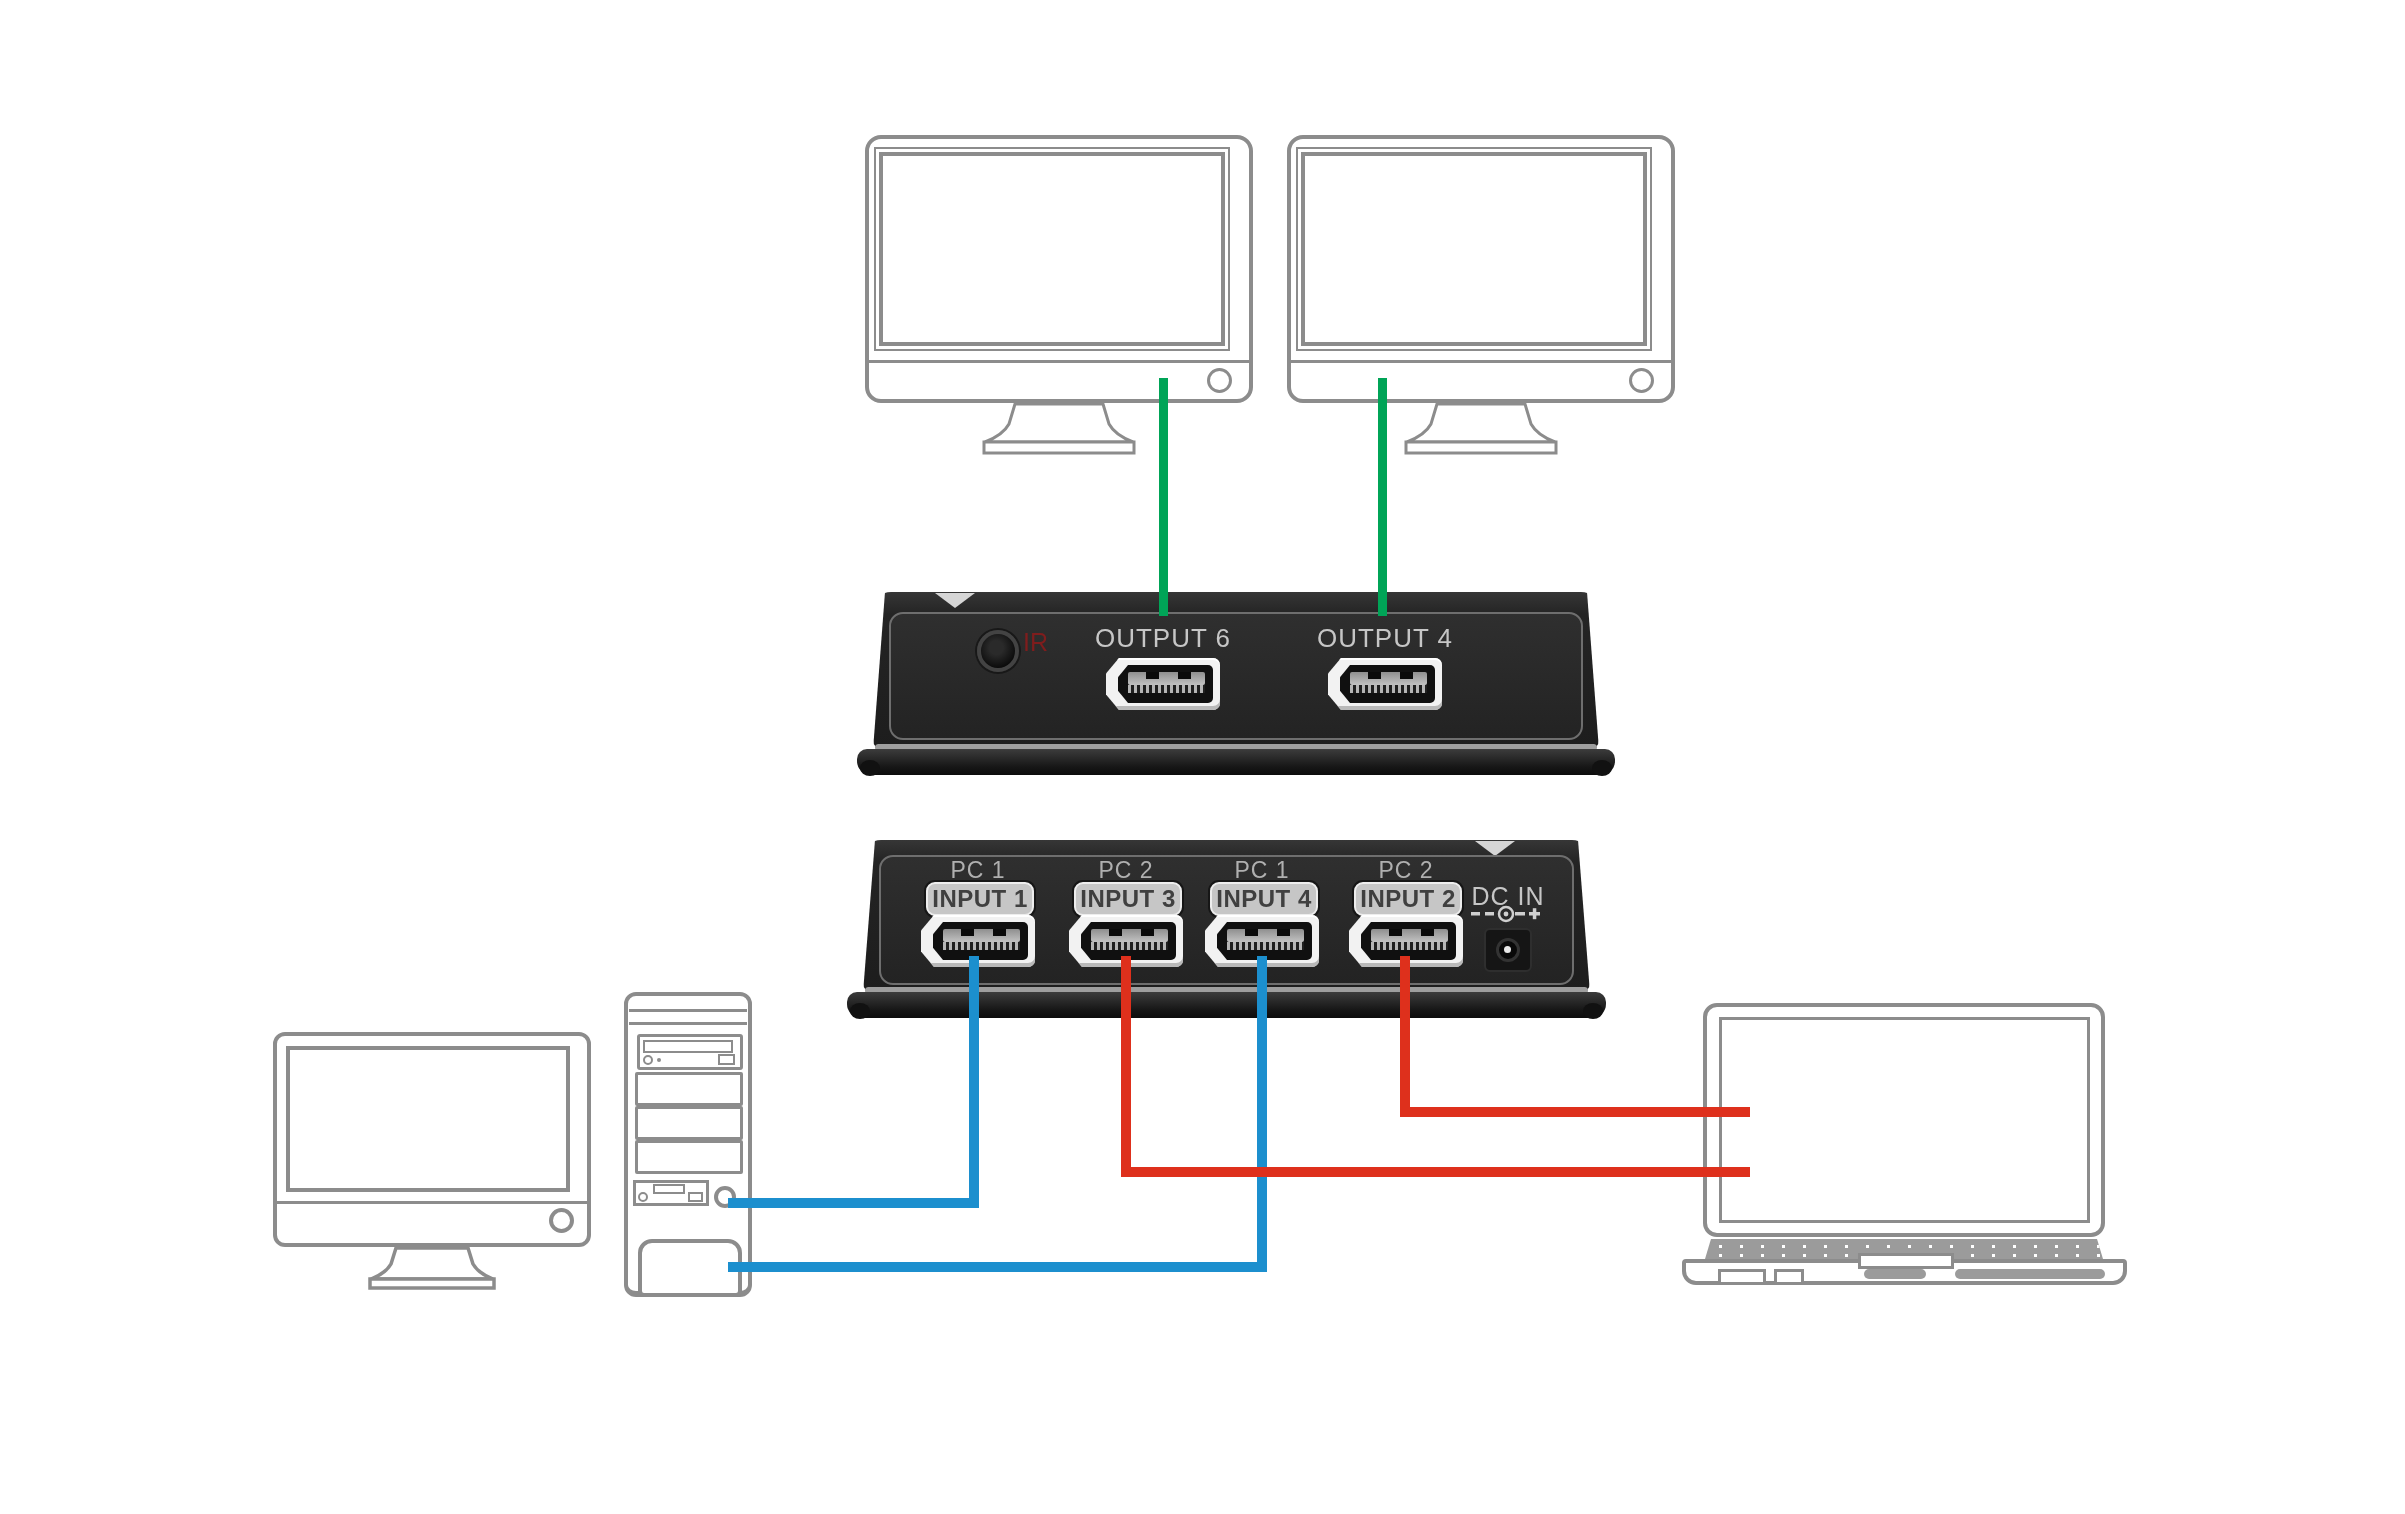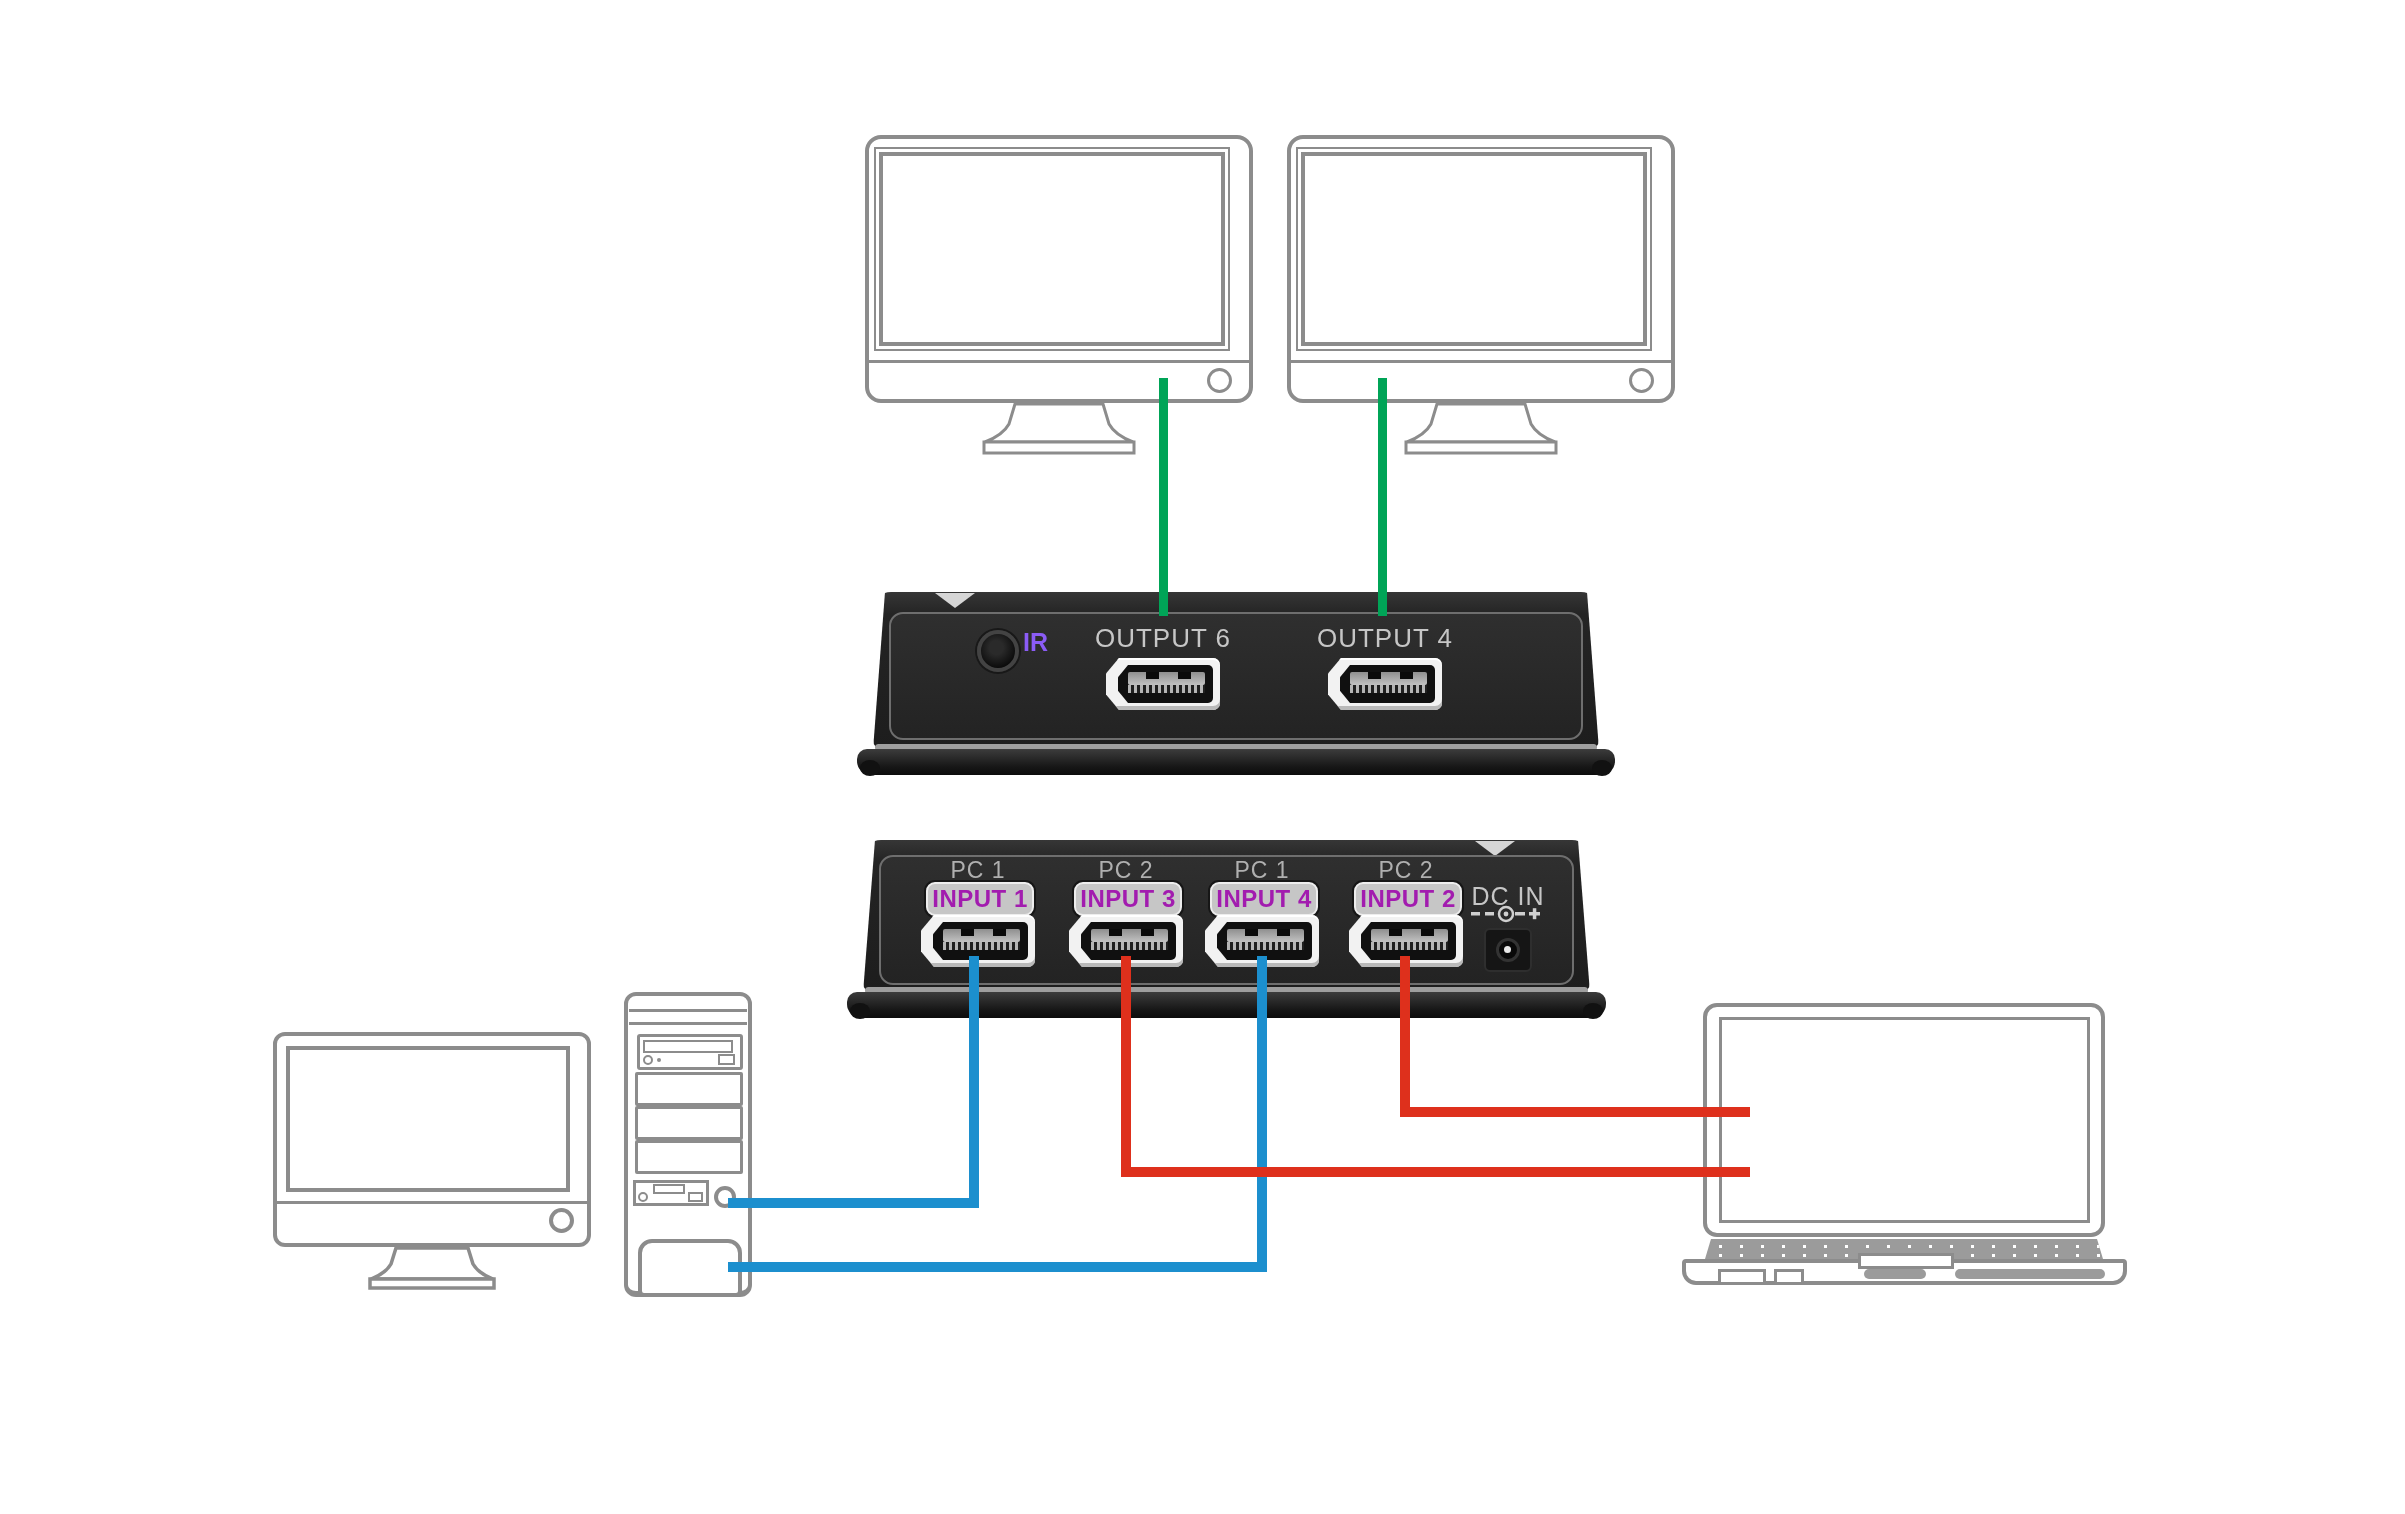--- a/index.html
+++ b/index.html
@@ -30,21 +30,21 @@
   .sw-body{position:absolute;left:0;top:0;right:0;background:linear-gradient(180deg,#363636 0,#242424 14%,#1d1d1d 100%);
            border-radius:18px 18px 10px 10px;clip-path:polygon(12px 0,calc(100% - 12px) 0,100% 100%,0 100%);}
   .sw-notch{position:absolute;top:1px;width:0;height:0;border-left:20px solid transparent;border-right:20px solid transparent;border-top:15px solid #d6d6d6;}
   .sw-strip{position:absolute;left:2px;right:2px;height:7px;background:#9e9e9e;border-radius:4px;}
   .sw-base{position:absolute;background:linear-gradient(180deg,#3c3c3c,#161616 70%,#0c0c0c);border-radius:10px 10px 14px 14px;}
   .sw-foot{position:absolute;width:20px;height:16px;background:#111;border-radius:50%;}
   .sw-panel{position:absolute;background:linear-gradient(180deg,#2f2f2f,#232323);border:2px solid #6e6e6e;border-radius:14px;}
   .sw-label{position:absolute;color:#c6c6c6;font-size:26px;letter-spacing:1px;text-align:center;}
   .pc-label{position:absolute;color:#b0b0b0;font-size:23px;letter-spacing:1px;text-align:center;}
   .input-box{position:absolute;width:104px;height:30px;background:#c6c6c6;border:2px solid #ededed;border-radius:9px;
-             box-shadow:0 0 0 2px #161616;color:#a21caf;font-size:24px;font-weight:600;letter-spacing:0.5px;
+             box-shadow:0 0 0 2px #161616;color:#404040;font-size:24px;font-weight:600;letter-spacing:0.5px;
              text-align:center;line-height:30px;}
   .ir-port{position:absolute;width:34px;height:34px;border-radius:50%;background:radial-gradient(circle at 45% 40%,#2a2a2a 25%,#0a0a0a 75%);
            border:4px solid #434343;box-shadow:0 0 0 2px #181818;}
   .dc-jack{position:absolute;width:44px;height:40px;background:#151515;border:2px solid #2e2e2e;border-radius:6px;}
   .dc-jack-ring{position:absolute;left:10px;top:8px;width:18px;height:18px;border-radius:50%;border:3px solid #333;background:#090909;}
   .dc-jack-dot{position:absolute;left:18px;top:16px;width:7px;height:7px;border-radius:50%;background:#e8e8e8;}
 
   
   .dp{position:absolute;width:114px;height:52px;}
   .dp-shell{position:absolute;left:0;top:0;right:0;bottom:0;background:#f2f2f2;border-radius:7px;
@@ -56,21 +56,21 @@
   .dp-teeth{position:absolute;left:22px;right:15px;top:27px;height:8px;
             background:repeating-linear-gradient(90deg,#b5b5b5 0 3px,#1f1f1f 3px 6px);}
   .dp-notch{position:absolute;top:14px;width:13px;height:7px;background:#0a0a0a;}
 
   
   .cable{position:absolute;}
   .cable.green{background:#00a457;}
   .cable.blue{background:#1c8fce;}
   .cable.red{background:#de301c;}
 
-  .txt{position:absolute;color:#8b5cf6;font-weight:bold;}
+  .txt{position:absolute;color:#7f1d1d;}
 </style>
 </head>
 <body>
 
 <div class="canvas">
 
   <div class="abs" style="left:865px;top:135px;width:388px;height:322px;">
     <div class="mon-body">
       <div class="mon-screen"></div>
       <div class="mon-chinline"></div>

